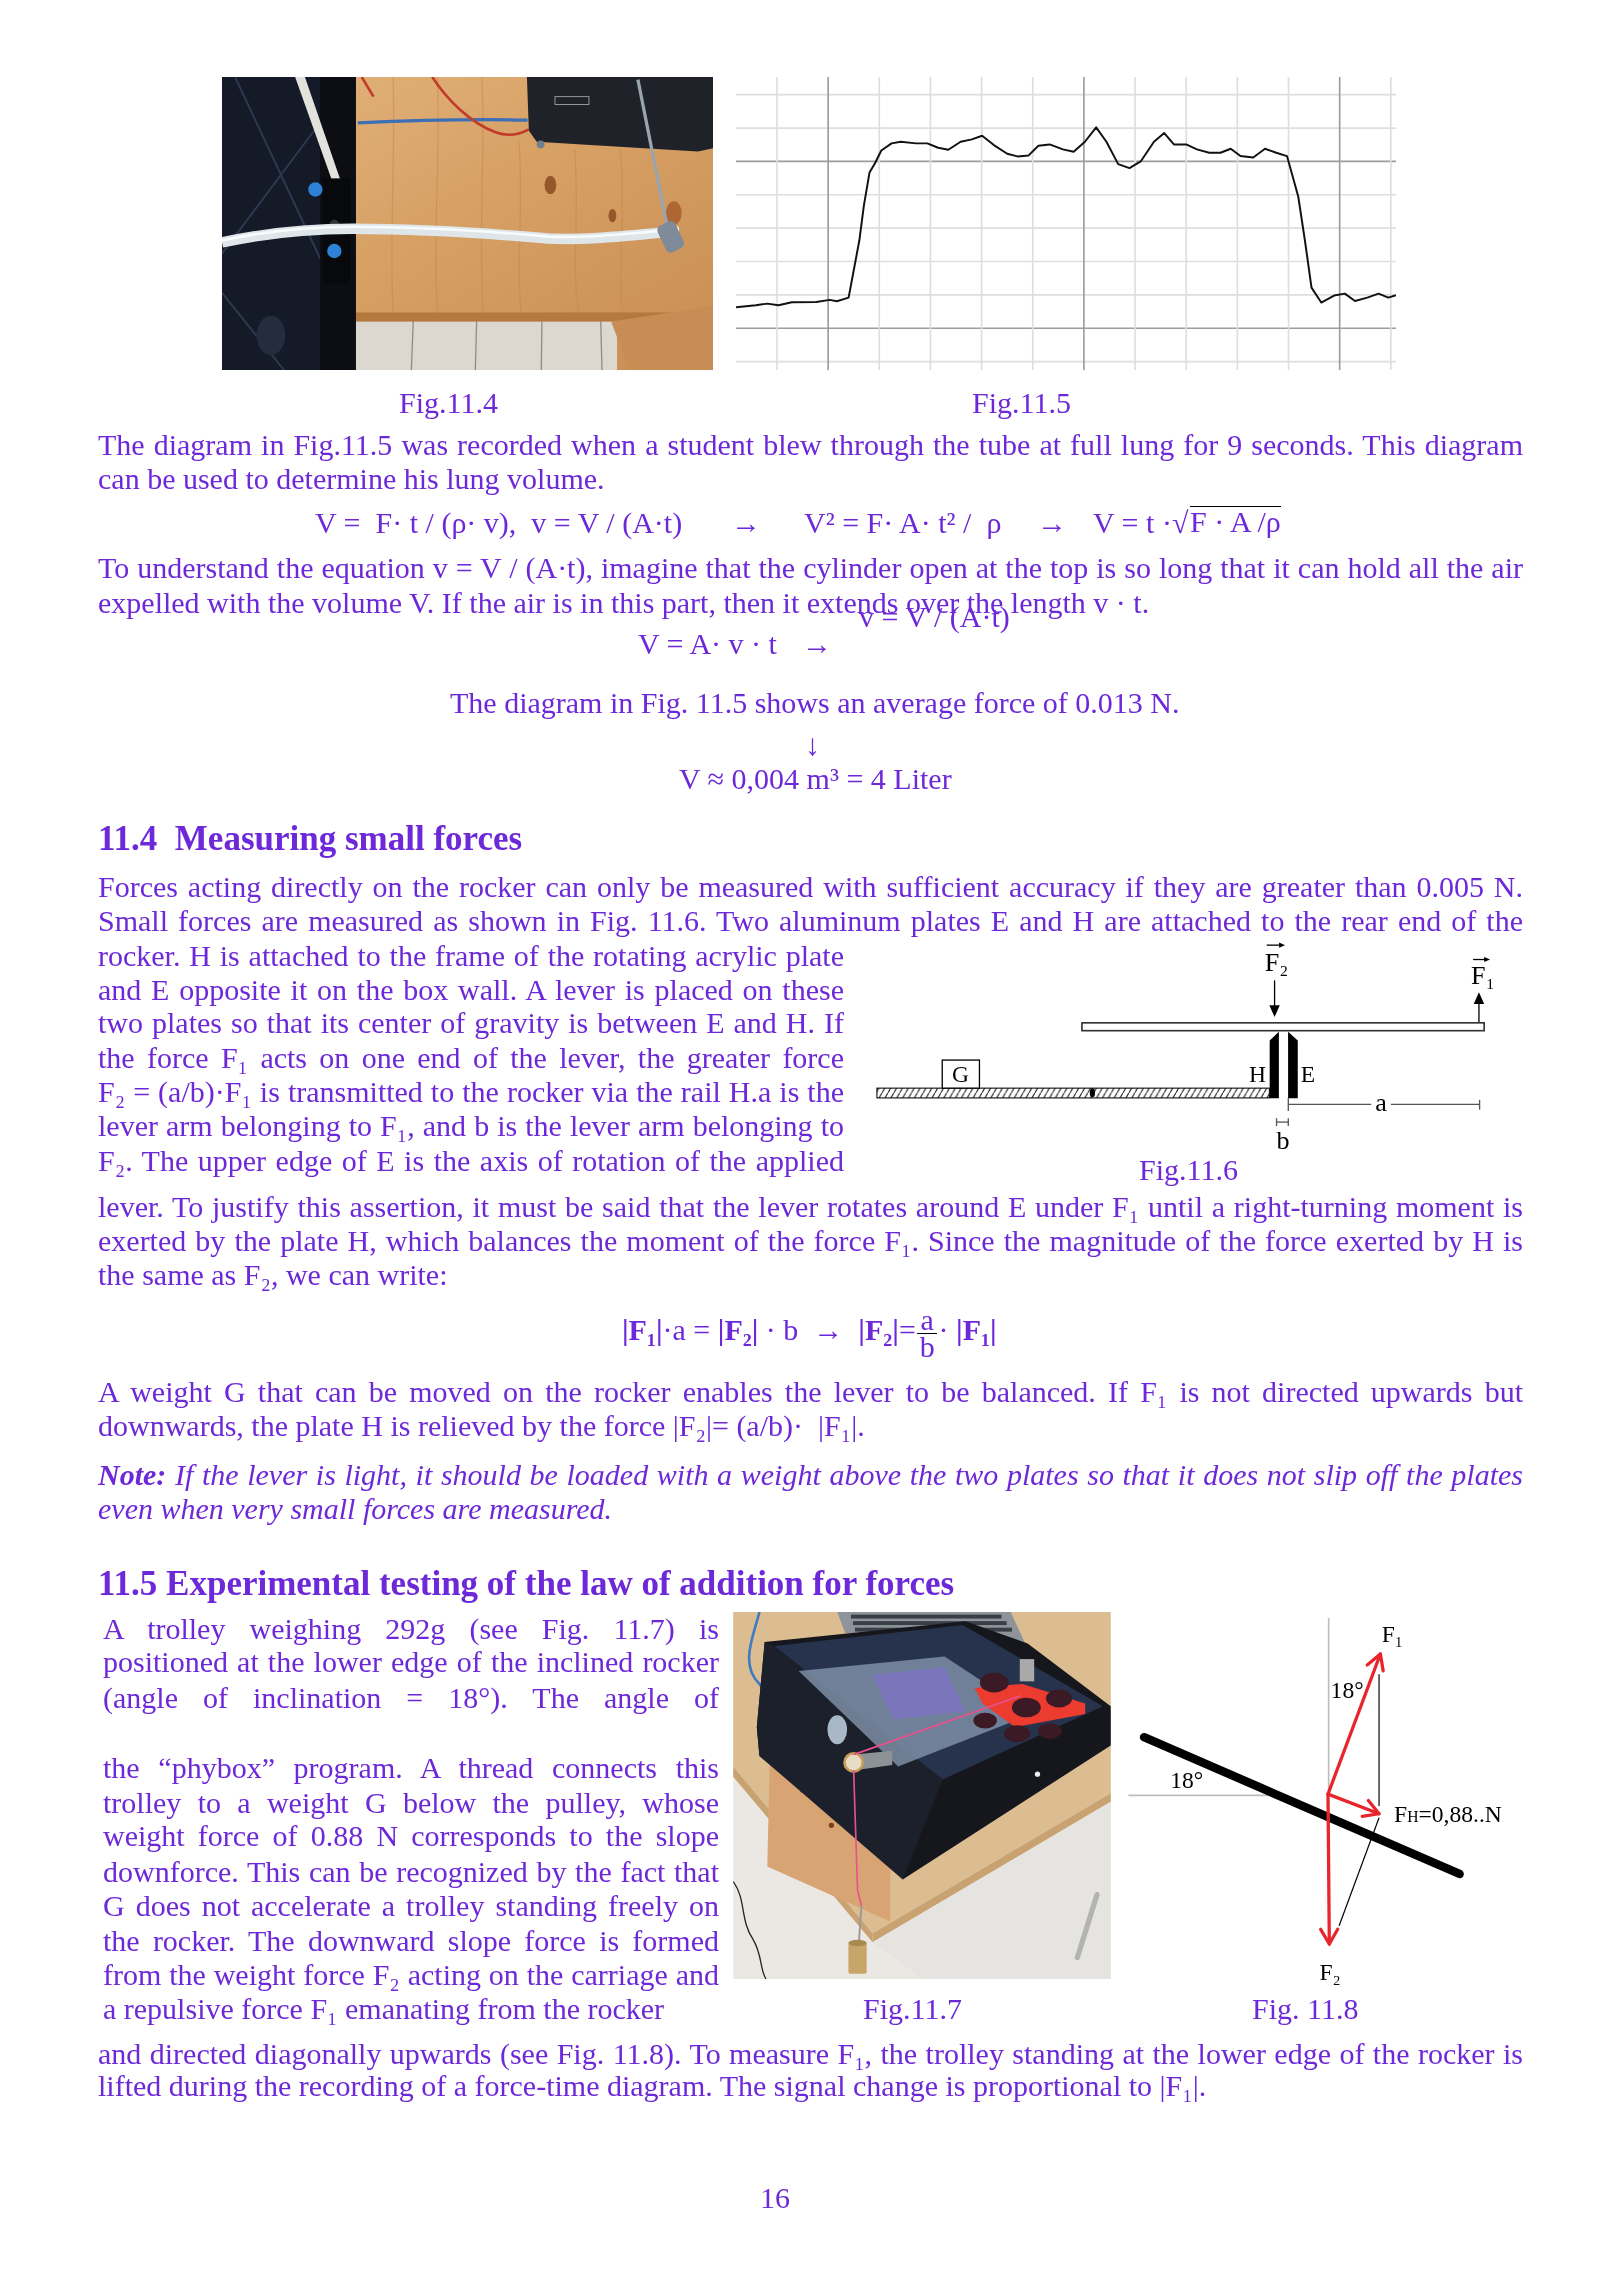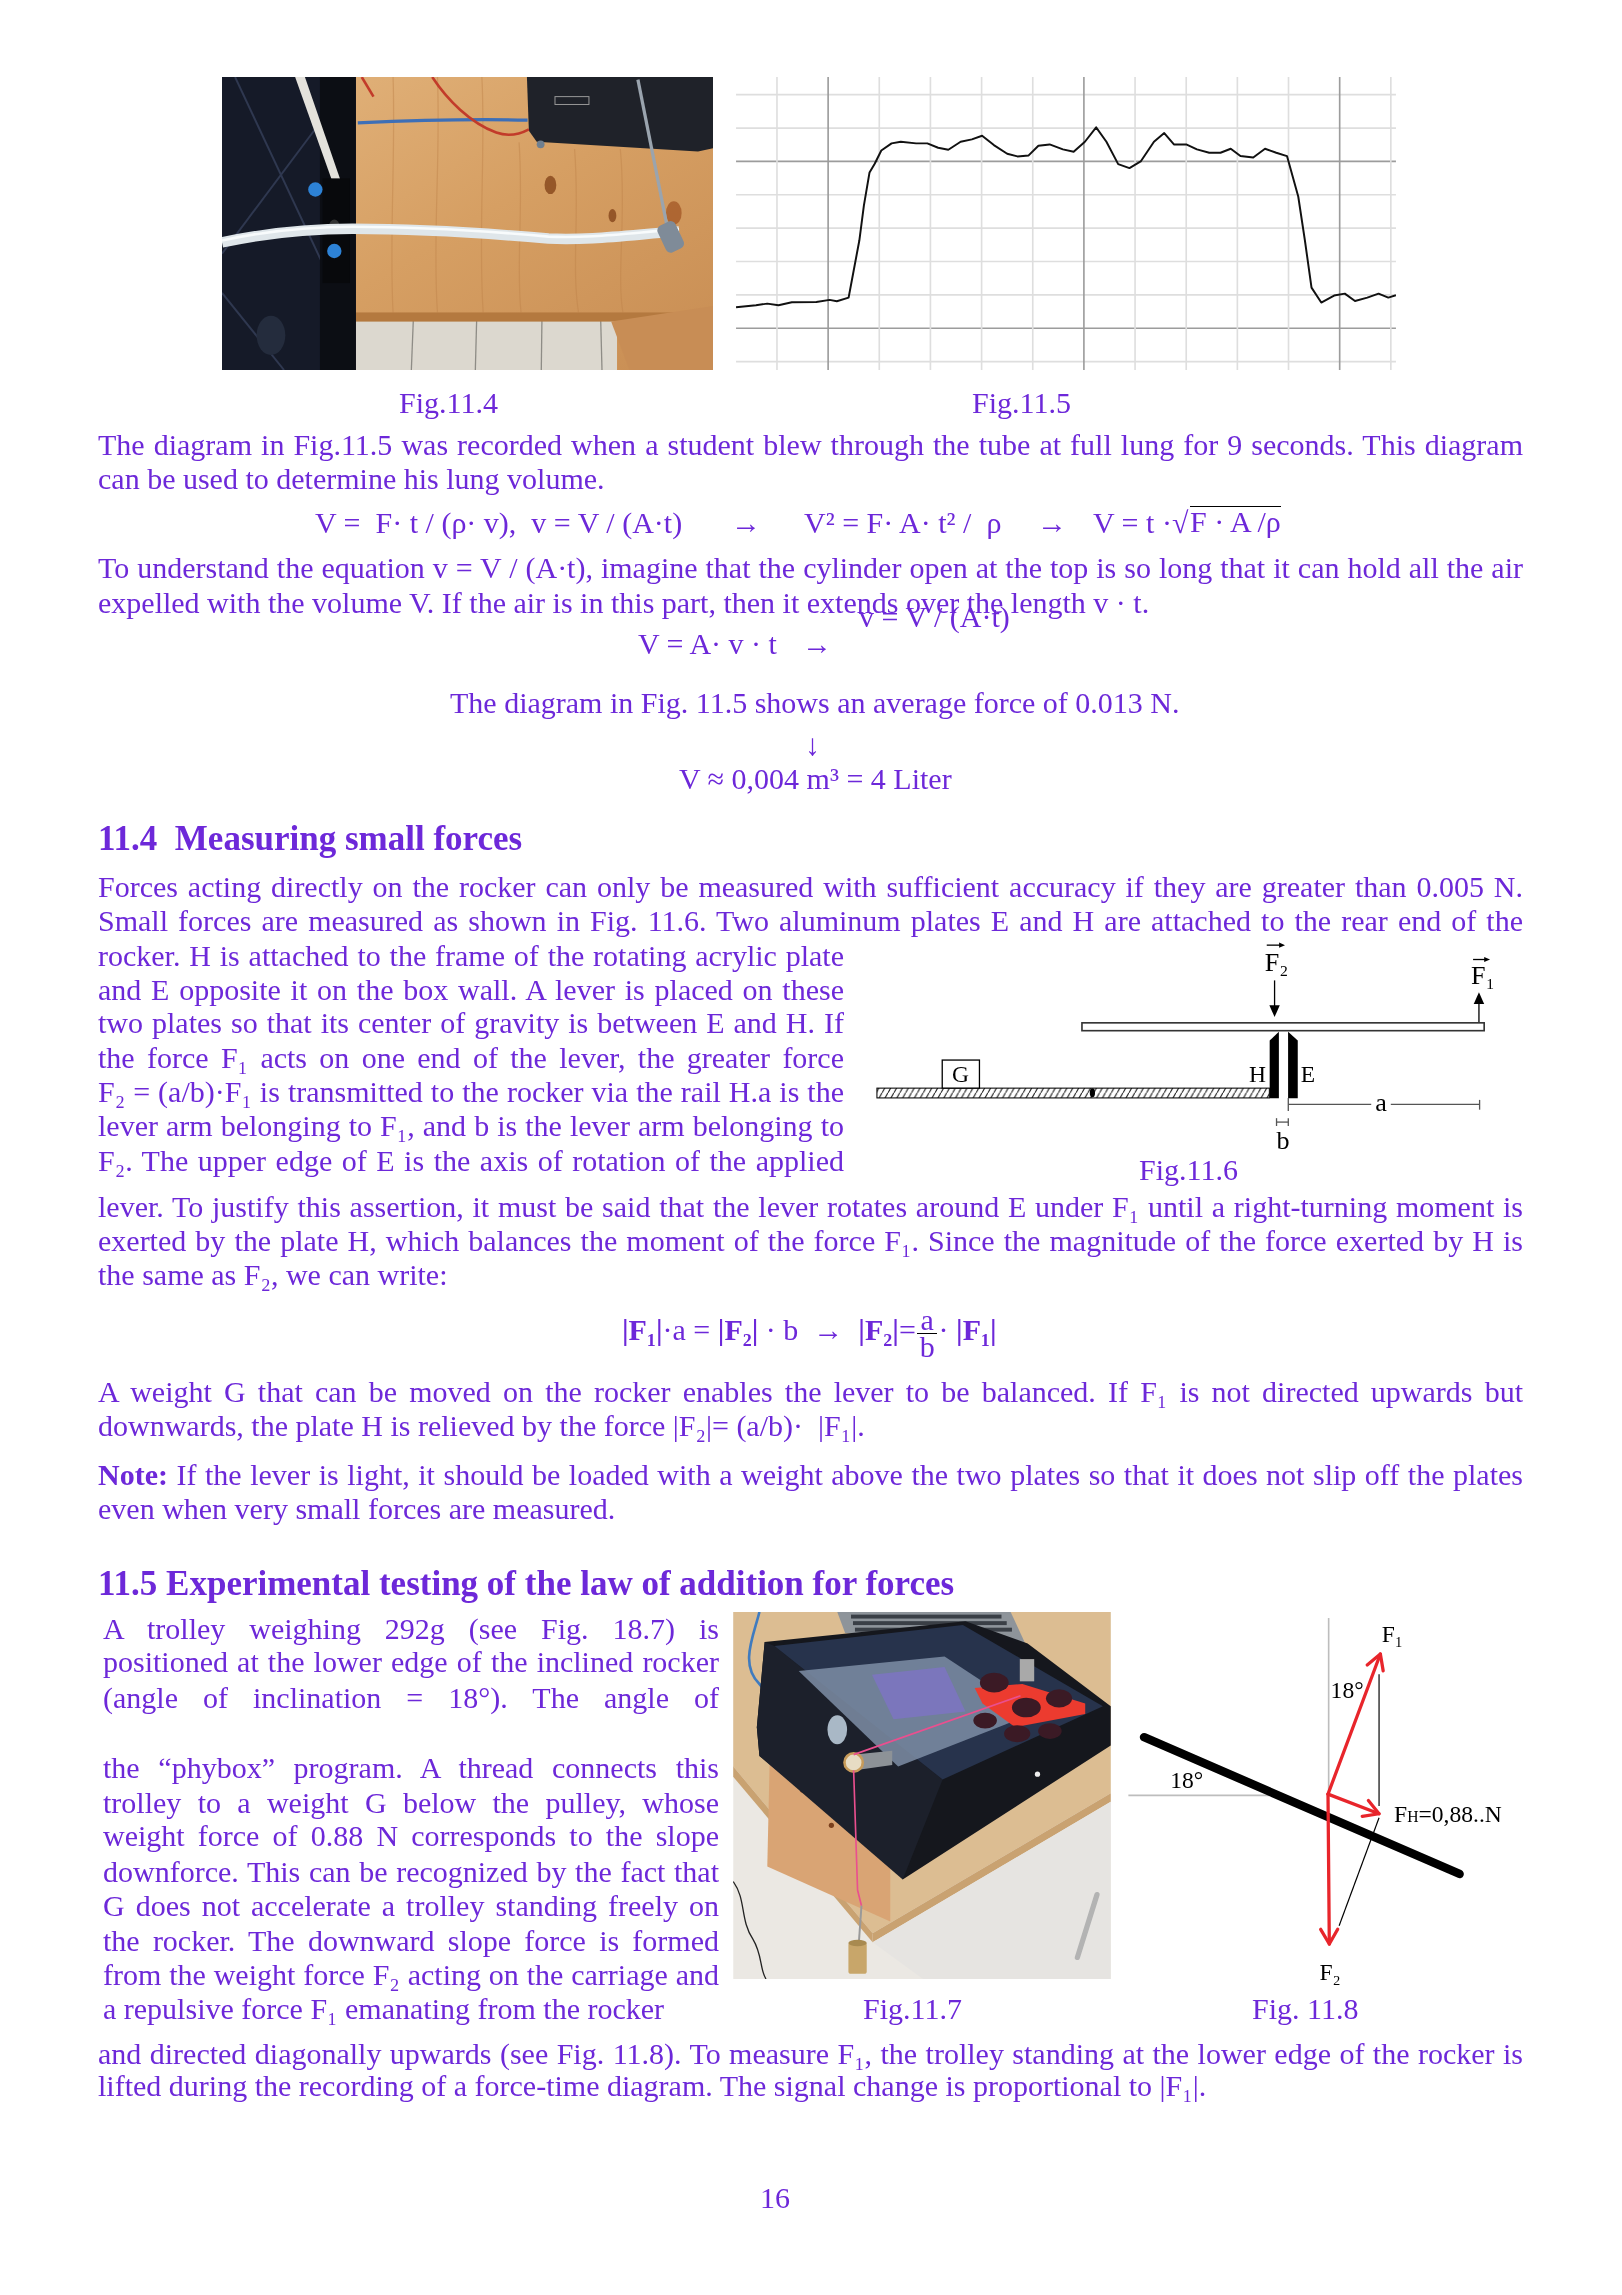--- a/index.html
+++ b/index.html
@@ -5,21 +5,21 @@
 *{box-sizing:border-box}
 html,body{margin:0;padding:0;background:#fff}
 #page{position:relative;width:1622px;height:2295px;background:#fff;overflow:hidden;font-family:"Liberation Serif","DejaVu Serif",serif;font-size:30px;color:#6d28d9}
 .ln{position:absolute;height:35px;line-height:35px;white-space:pre}
 .j{white-space:normal;text-align:justify;text-align-last:justify;overflow:hidden}
 .fw{left:98px;width:1425px}
 .nw{left:98px;width:746px}
 .cw{left:103px;width:616px}
 .hd{position:absolute;left:98px;font-weight:bold;font-size:35px;line-height:39px;height:39px;white-space:pre}
 .b{font-weight:bold}
-.i{}
+.i{font-style:italic}
 .frac{display:inline-block;vertical-align:middle;text-align:center;line-height:26px;margin:0 1.3px}
 .frac span{display:block;padding:0 2.6px}
 .frac .den{border-top:1.6px solid #000}
 .radicand{position:absolute;border-top:1.6px solid #000;line-height:29.4px;white-space:pre}
 .fig{position:absolute;overflow:hidden}
 svg text{font-family:"Liberation Serif","DejaVu Serif",serif;fill:#000}
 </style>
 </head>
 <body>
 
@@ -201,21 +201,21 @@
   <div class="ln" style="left:622px;top:1307px;height:auto"><span class="b">|F₁|</span><span>·a = </span><span class="b">|F₂|</span><span> · b  →  </span><span class="b">|F₂|</span><span>=</span><span class="frac"><span class="num">a</span><span class="den">b</span></span><span>· </span><span class="b">|F₁|</span></div>
 
   <div class="ln fw j" style="top:1374px">A weight G that can be moved on the rocker enables the lever to be balanced. If F₁ is not directed upwards but</div>
   <div class="ln fw" style="top:1408px">downwards, the plate H is relieved by the force |F₂|= (a/b)·  |F₁|.</div>
 
   <div class="ln fw j i" style="top:1457px"><span class="b">Note:</span><span> If the lever is light, it should be loaded with a weight above the two plates so that it does not slip off the plates</span></div>
   <div class="ln fw i" style="top:1491px">even when very small forces are measured.</div>
 
   <div class="hd" style="top:1564px">11.5 Experimental testing of the law of addition for forces</div>
 
-  <div class="ln cw j" style="top:1611px">A trolley weighing 292g (see Fig. 18.7) is</div>
+  <div class="ln cw j" style="top:1611px">A trolley weighing 292g (see Fig. 11.7) is</div>
   <div class="ln cw j" style="top:1644px">positioned at the lower edge of the inclined rocker</div>
   <div class="ln cw j" style="top:1680px">(angle of inclination = 18°). The angle of</div>
   <div class="ln cw j" style="top:1750px">the “phybox” program. A thread connects this</div>
   <div class="ln cw j" style="top:1785px">trolley to a weight G below the pulley, whose</div>
   <div class="ln cw j" style="top:1818px">weight force of 0.88 N corresponds to the slope</div>
   <div class="ln cw j" style="top:1854px">downforce. This can be recognized by the fact that</div>
   <div class="ln cw j" style="top:1888px">G does not accelerate a trolley standing freely on</div>
   <div class="ln cw j" style="top:1923px">the rocker. The downward slope force is formed</div>
   <div class="ln cw j" style="top:1957px">from the weight force F₂ acting on the carriage and</div>
   <div class="ln cw" style="top:1991px">a repulsive force F₁ emanating from the rocker</div>

